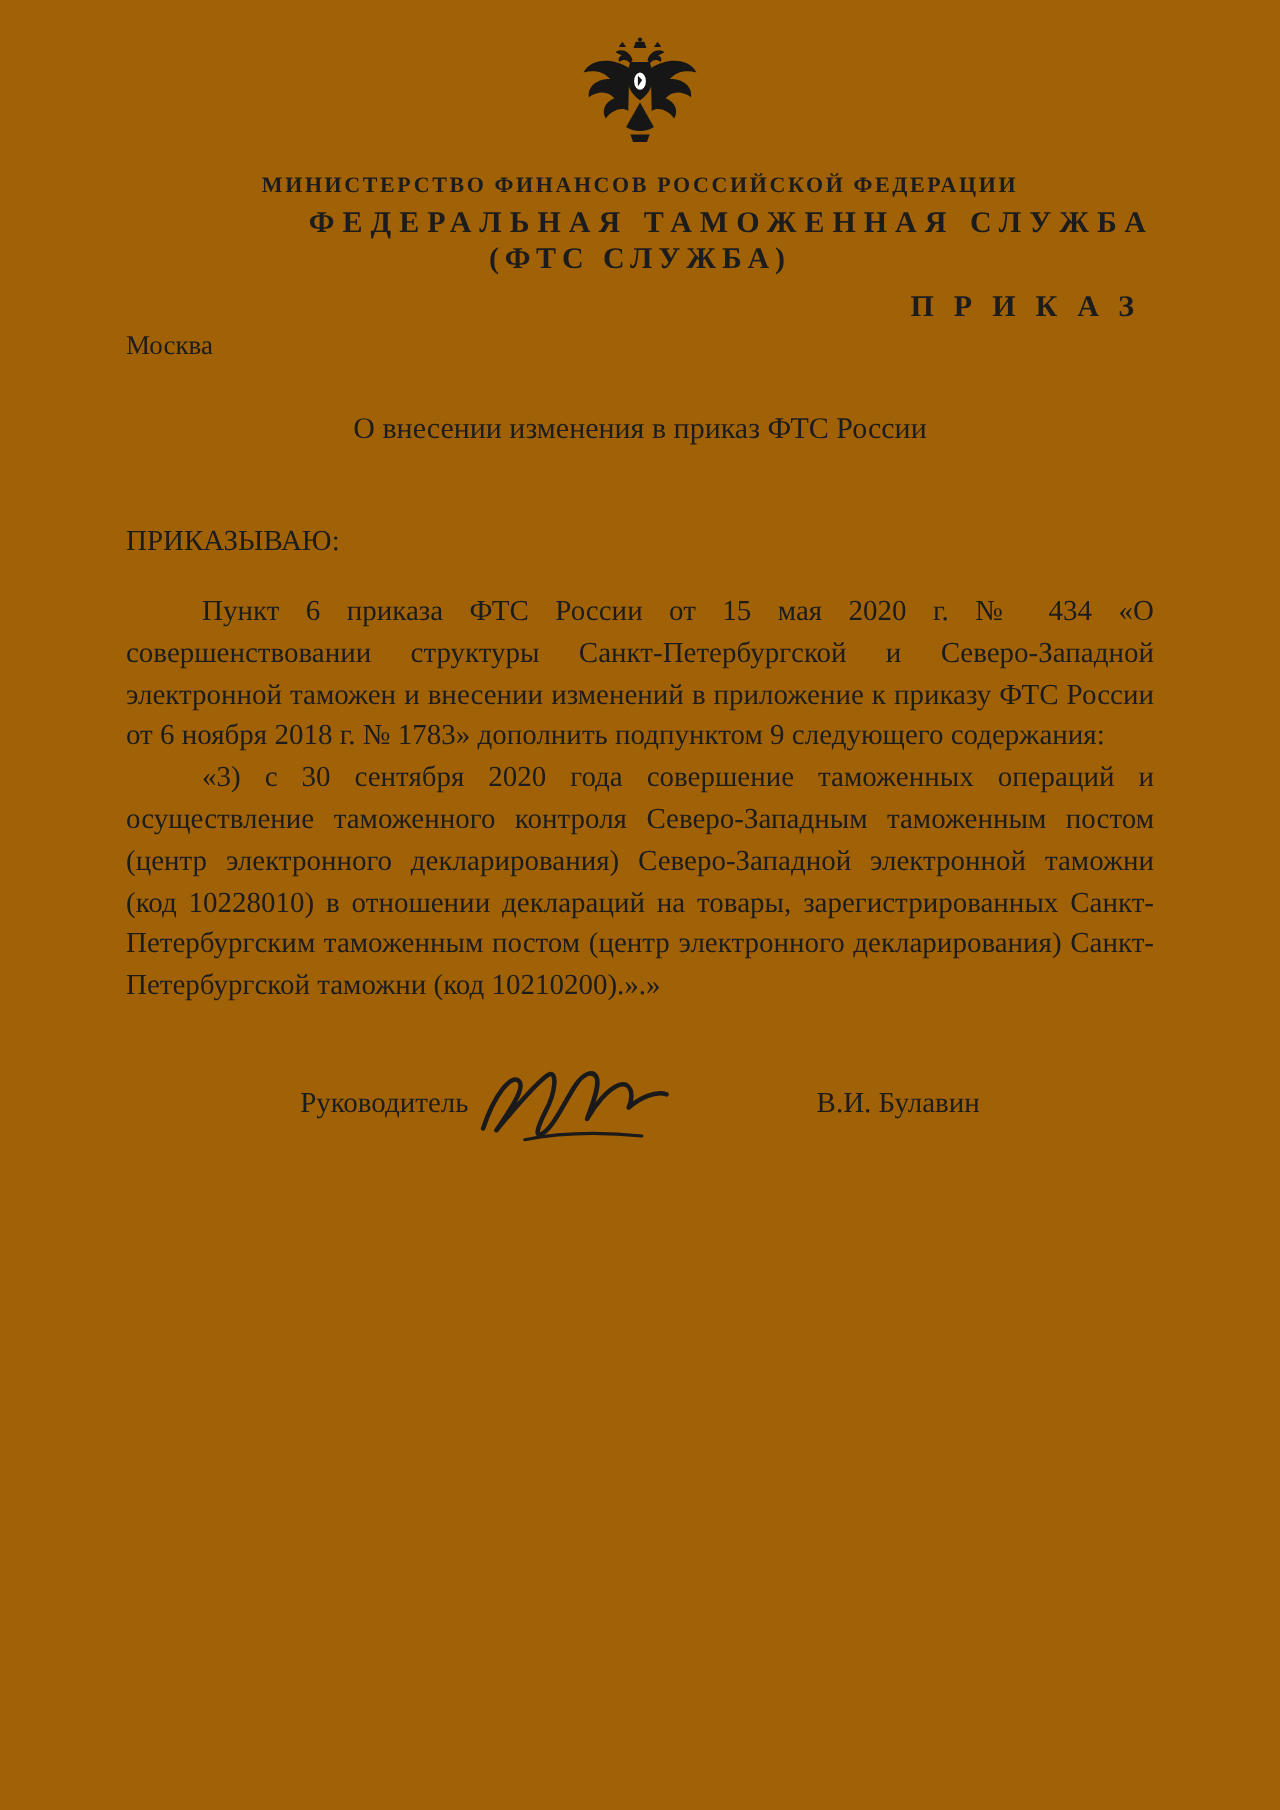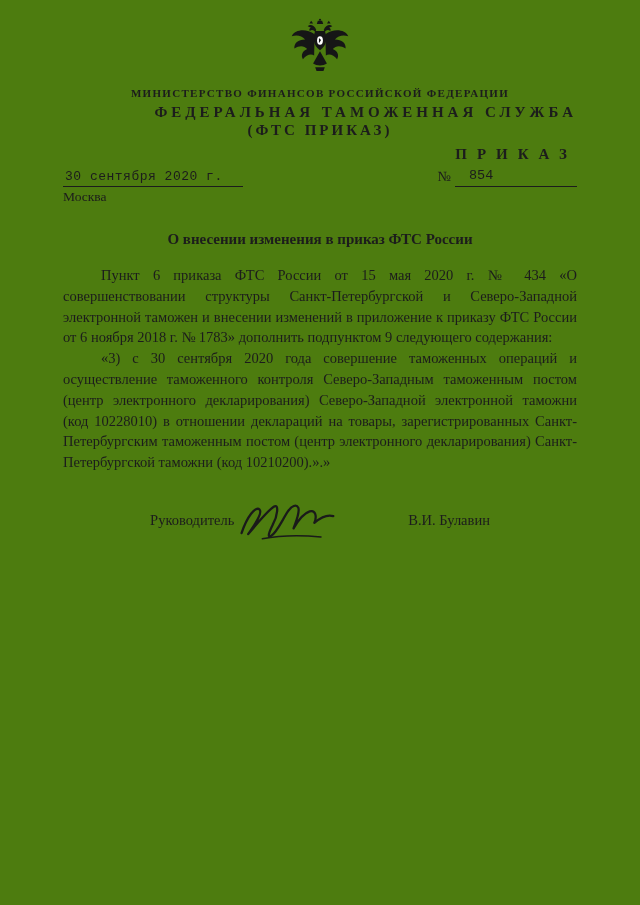--- a/index.html
+++ b/index.html
@@ -5,21 +5,21 @@
   * { margin:0; padding:0; box-sizing:border-box; }
   html,body { background:#ffffff; }
   body {
     width:640px; height:905px;
     font-family:"Liberation Serif", serif;
     color:#1c1c1c;
     overflow:hidden;
   }
   .page {
     width:640px; height:905px;
-    background:#4d7c0f;
+    background:#a16207;
     padding:18px 63px 0 63px;
     position:relative;
   }
   .emblem { text-align:center; height:60px; }
   .emblem svg { display:inline-block; }
   .ministry {
     text-align:center; font-weight:bold;
     font-size:11px; letter-spacing:1.3px;
     margin-top:9px; white-space:nowrap;
   }
@@ -53,21 +53,21 @@
   .num-value {
     display:inline-block; width:122px;
     font-family:"Liberation Mono", monospace;
     font-size:13.5px;
     border-bottom:1px solid #1c1c1c;
     padding:0 0 3px 14px;
     margin-left:4px;
   }
   .city { text-align:left; font-size:13.5px; margin-top:2px; }
   .title {
-    text-align:center; font-weight:bold;
+    text-align:center; font-weight:normal;
     font-size:15px; line-height:19px;
     margin-top:25px;
   }
   .orders { font-size:14.5px; margin-top:38px; }
   .para {
     font-size:14.5px; line-height:20.8px;
     text-align:justify; text-indent:38px;
   }
   .para-first { margin-top:16px; }
   .sign-row {
@@ -105,37 +105,31 @@
         <path d="M70 30 C86 19 107 21 113 34 C103 31 94 33 88 40 C101 40 109 47 108 57 C98 50 89 52 84 58 C94 62 96 71 92 77 C86 69 77 66 71 70 Z"></path>
 
         <path d="M60 62 L47 85 C54 90 66 90 73 85 Z"></path>
         <path d="M51 92 h18 l-2.5 7 h-13 z"></path>
       </g>
     </svg>
   </div>
 
   <div class="ministry">МИНИСТЕРСТВО ФИНАНСОВ РОССИЙСКОЙ ФЕДЕРАЦИИ</div>
   <div class="agency">ФЕДЕРАЛЬНАЯ ТАМОЖЕННАЯ СЛУЖБА</div>
-  <div class="agency-short">(ФТС ПРИКАЗ)</div>
+  <div class="agency-short">(ФТС СЛУЖБА)</div>
   <div class="doc-type">ПРИКАЗ</div>
 
-  <div class="date-row">
-    <span class="date">30 сентября 2020 г.</span>
-    <span class="num-group">
-      <span class="num-label">№</span>
-      <span class="num-value">854</span>
-    </span>
-  </div>
 
   <div class="city">Москва</div>
 
   <div class="title">
     <div>О внесении изменения в приказ ФТС России</div>
   </div>
 
+  <p class="orders">ПРИКАЗЫВАЮ:</p>
 
   <p class="para para-first">Пункт 6 приказа ФТС России от 15 мая 2020 г. № 434 «О совершенствовании структуры Санкт-Петербургской и Северо-Западной электронной таможен и внесении изменений в приложение к приказу ФТС России от 6 ноября 2018 г. № 1783» дополнить подпунктом 9 следующего содержания:</p>
   <p class="para">«3) с 30 сентября 2020 года совершение таможенных операций и осуществление таможенного контроля Северо-Западным таможенным постом (центр электронного декларирования) Северо-Западной электронной таможни (код 10228010) в отношении деклараций на товары, зарегистрированных Санкт-Петербургским таможенным постом (центр электронного декларирования) Санкт-Петербургской таможни (код 10210200).».»</p>
 
   <div class="sign-row">
     <span>Руководитель</span>
     <span class="sig">
       <svg viewBox="0 0 110 50" width="104" height="48" aria-hidden="true">
         <path d="M8 40 C14 22 23 11 27 15 C31 19 19 35 15 41 C25 29 36 16 42 12 C48 8 46 22 41 31 C37 39 35 45 39 43 C45 40 51 26 57 17 C61 11 66 9 68 13 C70 18 65 29 63 35 C67 28 74 19 80 17 C86 15 88 22 85 29 C91 24 99 20 105 22" fill="none" stroke="#1a1a1a" stroke-width="2.4" stroke-linecap="round" stroke-linejoin="round"></path>
         <path d="M30 46 C50 42 72 42 92 44" fill="none" stroke="#1a1a1a" stroke-width="1.6" stroke-linecap="round"></path>

